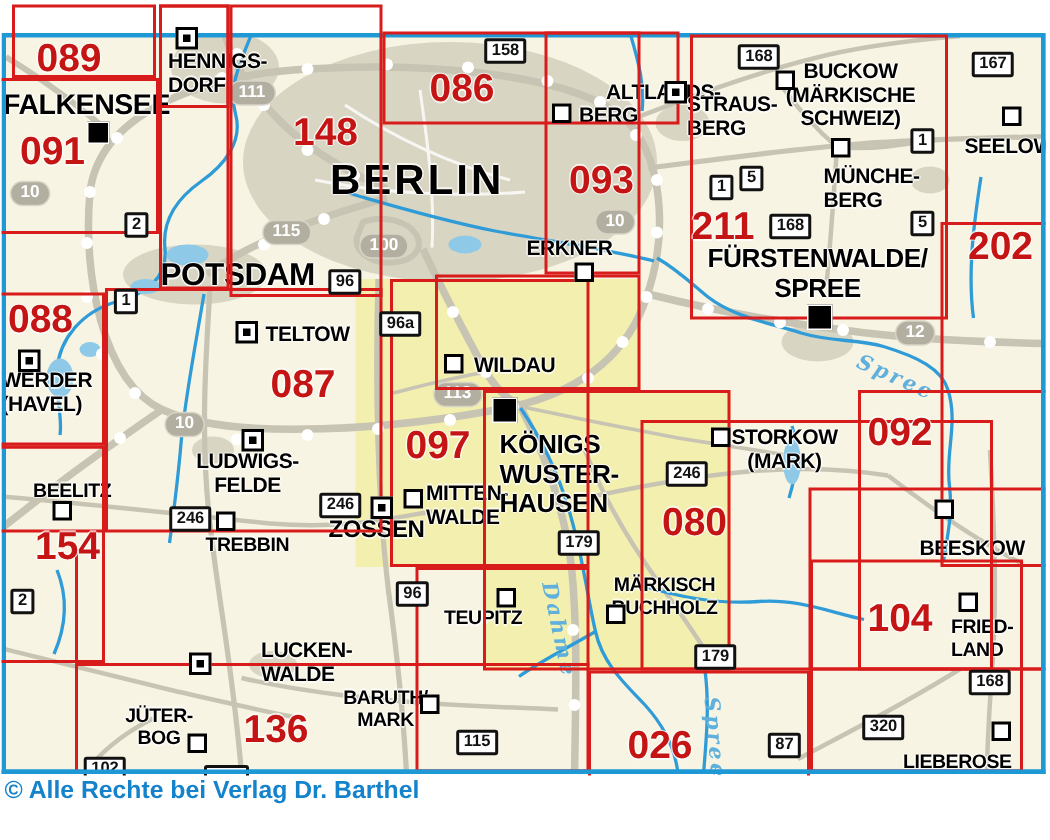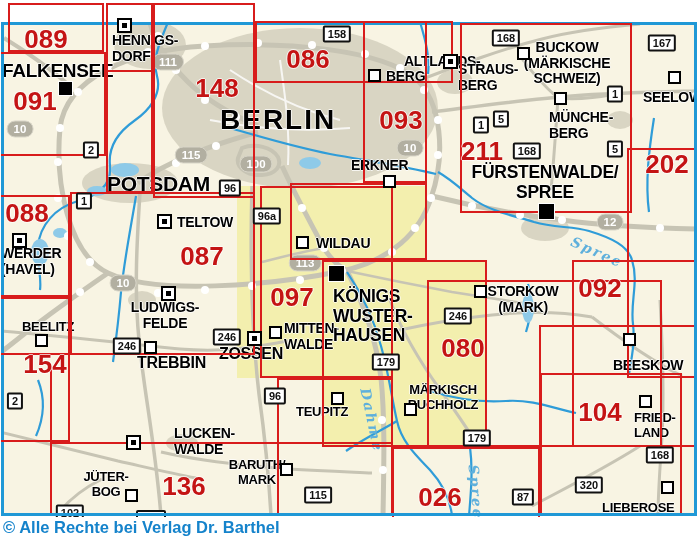--- a/index.html
+++ b/index.html
@@ -219,21 +219,21 @@
           <div>LUDWIGS-</div>
           <div>FELDE</div>
         </div>
         <div class="sym sym-boxed" style="left: 161px; top: 286px; width: 15px; height: 15px;">
           <div class="inner"></div>
         </div>
         <div class="city-label" style="left: 22px; top: 320px; font-size: 13px; line-height: 14.56px; letter-spacing: -0.3px;">
           <div>BEELITZ</div>
         </div>
         <div class="sym sym-open" style="left: 35px; top: 334px; width: 13px; height: 13px;"></div>
-        <div class="city-label" style="left: 137px; top: 356px; font-size: 16px; line-height: 14.56px; letter-spacing: -0.3px; text-align: center;">
+        <div class="city-label" style="left: 137px; top: 356px; font-size: 13px; line-height: 14.56px; letter-spacing: -0.3px; text-align: center;">
           <div>TREBBIN</div>
         </div>
         <div class="sym sym-open" style="left: 144px; top: 341px; width: 13px; height: 13px;"></div>
         <div class="city-label" style="left: 219px; top: 346px; font-size: 16px; line-height: 15.68px; letter-spacing: -0.3px; text-align: right;">
           <div>ZOSSEN</div>
         </div>
         <div class="sym sym-boxed" style="left: 247px; top: 331px; width: 15px; height: 15px;">
           <div class="inner"></div>
         </div>
         <div class="city-label" style="left: 284px; top: 321px; font-size: 14px; line-height: 15.68px; letter-spacing: -0.3px;">

